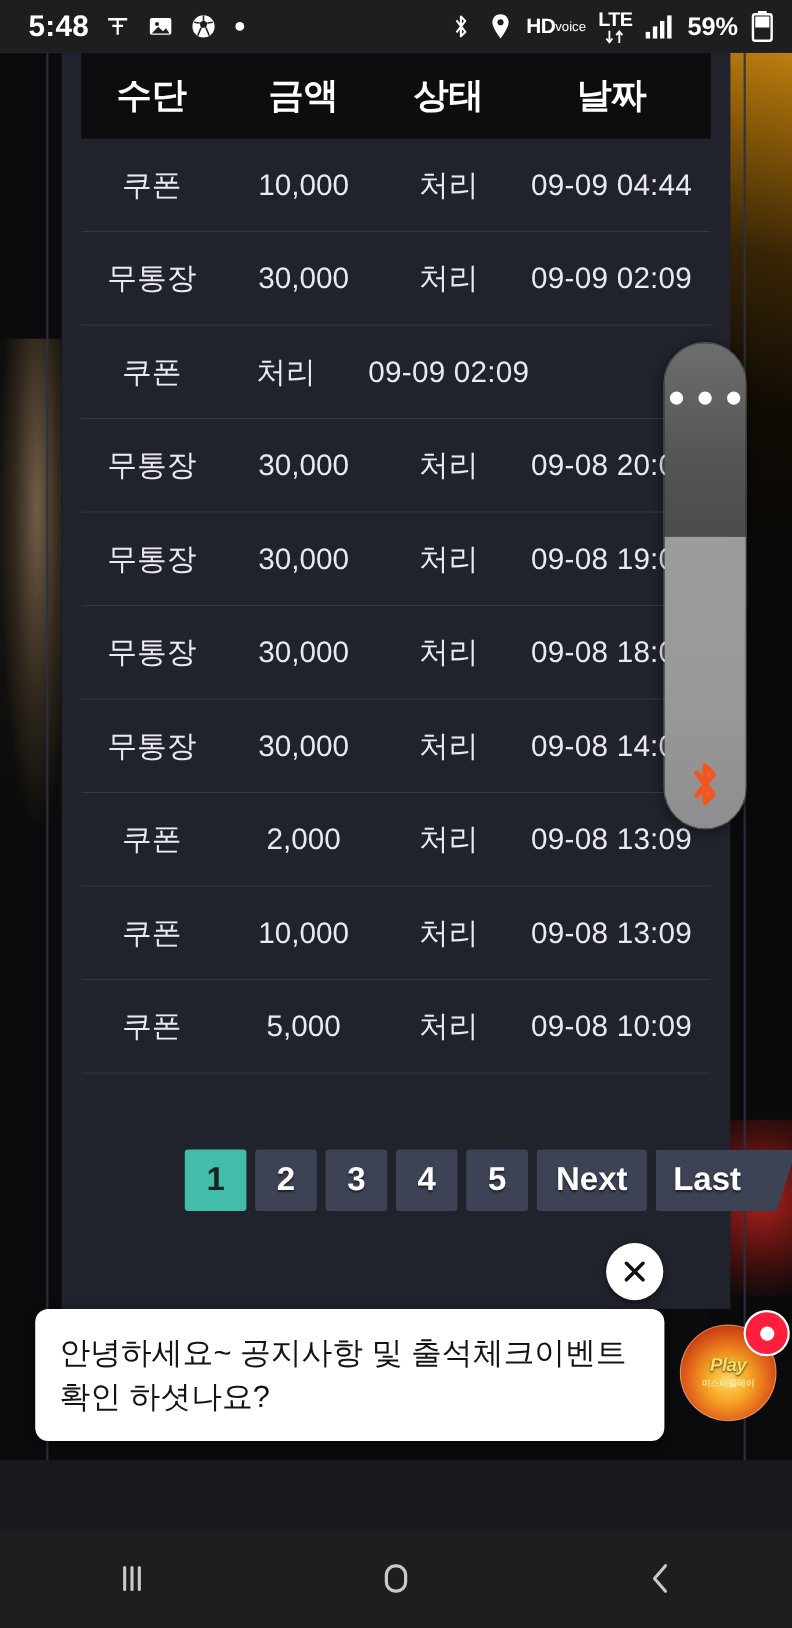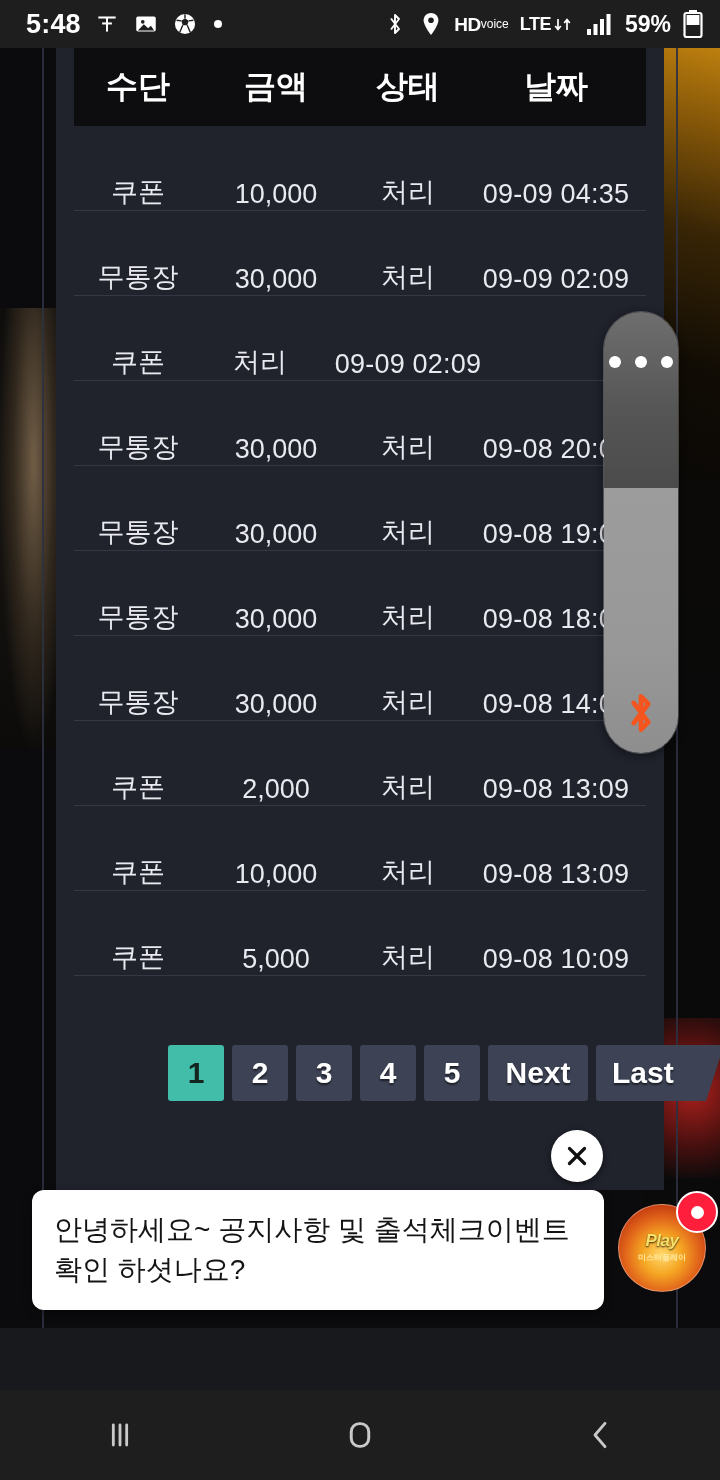--- a/index.html
+++ b/index.html
@@ -56,21 +56,21 @@
 
   
   #tbl{ position:absolute; top:0; left:18px; width:572px; }
   .thead{
     height:78px; background:#0d0d0f; display:flex; align-items:center;
   }
   .thead .th{
     color:#fff; font-size:32px; font-weight:700; text-align:center;
   }
   .row{
-    height:85px; display:flex; align-items:flex-end;
+    height:85px; display:flex; align-items:center;
     border-bottom:1px solid #343845;
   }
   .row .td{ font-size:27px; color:#e9eaef; text-align:center; font-weight:400; }
   .c1{ width:128px; }
   .c2{ width:148px; }
   .c3{ width:116px; }
   .c4{ width:180px; white-space:nowrap; }
   .row .c4{ letter-spacing:.2px; }
 
   
@@ -202,21 +202,21 @@
       <span class="sb-ico">
         <svg width="24" height="28" viewBox="0 0 24 28">
             <path d="M12 3 C7.8 3 4.6 6.2 4.6 10.3 C4.6 15.8 12 25 12 25 C12 25 19.4 15.8 19.4 10.3 C19.4 6.2 16.2 3 12 3 Z" fill="#fff"></path>
             <circle cx="12" cy="10.2" r="2.8" fill="#1e1e1e"></circle>
           </svg>
       </span>
       <span class="sb-ico" style="flex-direction:row;line-height:1;">
         <b style="font-size:19px;color:#fff;letter-spacing:-.5px;">HD</b>
         <b style="font-size:12px;color:#fff;font-weight:400;">voice</b>
       </span>
-      <span class="sb-ico" style="flex-direction:row;line-height:1;">
+      <span class="sb-ico" style="flex-direction:column;line-height:1;">
         <b style="font-size:18px;color:#fff;letter-spacing:-.5px;">LTE</b>
         <svg width="24" height="13" viewBox="0 0 24 13">
             <g stroke="#fff" stroke-width="1.7" fill="none">
               <path d="M7 1 L7 11 M4.2 8 L7 11.4 L9.8 8"></path>
               <path d="M16 12 L16 2 M13.2 5 L16 1.6 L18.8 5"></path>
             </g>
           </svg>
       </span>
       <span class="sb-ico">
         <svg width="28" height="26" viewBox="0 0 28 26">
@@ -253,21 +253,21 @@
         <div class="th c1">수단</div>
         <div class="th c2">금액</div>
         <div class="th c3">상태</div>
         <div class="th c4">날짜</div>
       </div>
 
       <div class="row">
         <div class="td c1">쿠폰</div>
         <div class="td c2">10,000</div>
         <div class="td c3">처리</div>
-        <div class="td c4">09-09 04:35</div>
+        <div class="td c4">09-09 04:44</div>
       </div>
       <div class="row">
         <div class="td c1">무통장</div>
         <div class="td c2">30,000</div>
         <div class="td c3">처리</div>
         <div class="td c4">09-09 02:09</div>
       </div>
       <div class="row">
         <div class="td c1">쿠폰</div>
         <div class="td c3">처리</div>

